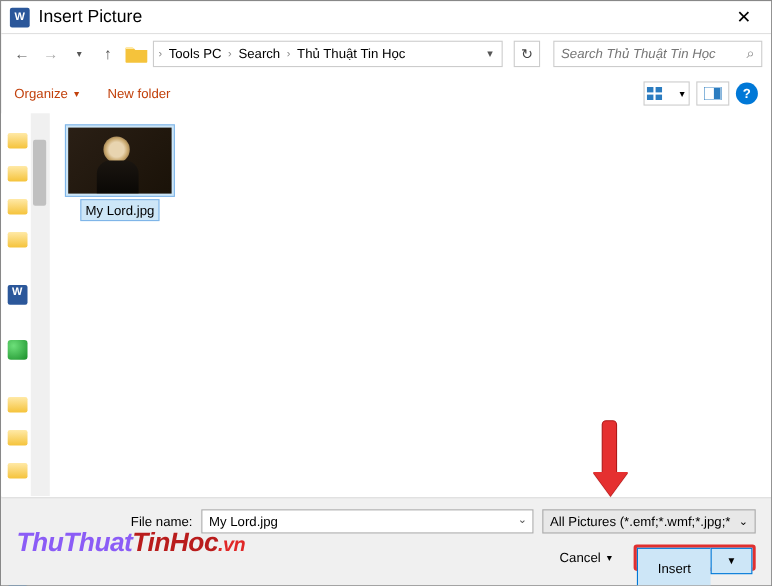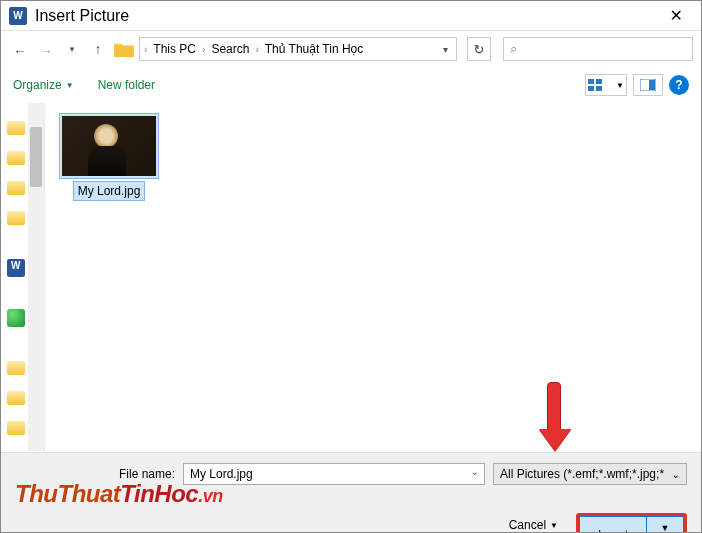--- a/index.html
+++ b/index.html
@@ -16,21 +16,21 @@
 .breadcrumb { flex: 1; height: 24px; border: 1px solid #ccc; display: flex; align-items: center; padding: 0 4px; font-size: 12px; gap: 4px; margin-right: 6px; }
 .breadcrumb span.sep { color: #888; font-size: 10px; }
 .breadcrumb .bc-item { cursor: pointer; padding: 0 2px; }
 .breadcrumb .bc-drop { margin-left: auto; color: #555; cursor: pointer; padding: 0 4px; font-size: 10px; }
 .refresh-btn { width: 24px; height: 24px; border: 1px solid #ccc; display: flex; align-items: center; justify-content: center; cursor: pointer; font-size: 13px; color: #444; }
 .search-box { width: 190px; height: 24px; border: 1px solid #ccc; display: flex; align-items: center; padding: 0 6px; margin-left: 8px; }
 .search-box input { border: none; outline: none; flex: 1; font-size: 12px; font-style: italic; color: #888; }
 .search-box .search-ico { color: #888; font-size: 13px; }
 
 .toolbar { height: 36px; display: flex; align-items: center; padding: 0 12px; gap: 24px; }
-.toolbar .tb-item { font-size: 12px; color: #15803d; cursor: pointer; display: flex; align-items: center; gap: 4px; }
+.toolbar .tb-item { font-size: 12px; color: #c2410c; cursor: pointer; display: flex; align-items: center; gap: 4px; }
 .toolbar .tb-item .drop { font-size: 8px; }
 .toolbar .right-tools { margin-left: auto; display: flex; align-items: center; gap: 6px; }
 .toolbar .view-btn { width: 30px; height: 22px; border: 1px solid #ccc; display: flex; align-items: center; justify-content: center; cursor: pointer; padding: 0 2px; }
 .toolbar .view-btn.dropdown { width: 42px; justify-content: space-between; }
 .toolbar .help-btn { width: 20px; height: 20px; border-radius: 50%; background: #0078d7; color: #fff; text-align: center; line-height: 20px; font-size: 12px; font-weight: bold; cursor: pointer; }
 
 .content-area { display: flex; height: 348px; }
 .sidebar { width: 44px; background: #fff; border-right: 1px solid #e8e8e8; padding: 6px 0; position: relative; }
 .sidebar-scroll { position: absolute; right: 0; top: 0; bottom: 0; width: 16px; background: #f0f0f0; }
 .sidebar-scroll::before { content: ''; position: absolute; top: 24px; left: 2px; right: 2px; height: 60px; background: #c0c0c0; border-radius: 2px; }
@@ -46,33 +46,33 @@
 .file-item { width: 108px; display: inline-block; text-align: center; cursor: pointer; }
 .file-item.selected .thumb { border: 1px solid #7fb5e8; background: #cde6f7; padding: 2px; }
 .file-item.selected .fname { background: #cde6f7; border: 1px solid #7fb5e8; }
 .thumb { width: 100px; height: 66px; margin: 0 auto 2px; display: flex; align-items: center; justify-content: center; }
 .thumb-inner { width: 94px; height: 60px; background: linear-gradient(135deg, #2a1f15 0%, #1a1208 100%); position: relative; overflow: hidden; }
 .thumb-inner::before { content: ''; position: absolute; left: 32px; top: 8px; width: 24px; height: 24px; background: radial-gradient(circle, #e8d4b0 40%, #c9a86e 60%, #4a3520 100%); border-radius: 50%; }
 .thumb-inner::after { content: ''; position: absolute; left: 26px; top: 30px; width: 38px; height: 30px; background: linear-gradient(#1a1510, #0a0805); border-radius: 12px 12px 0 0; }
 .fname { font-size: 12px; padding: 2px 4px; display: inline-block; }
 
 .bottom-bar { position: absolute; bottom: 0; left: 0; right: 0; height: 80px; background: #f0f0f0; border-top: 1px solid #ddd; padding: 10px 14px; }
-.filename-row { display: flex; align-items: center; gap: 8px; margin-bottom: 28px; }
+.filename-row { display: flex; align-items: center; gap: 8px; margin-bottom: 10px; }
 .filename-row .lbl { font-size: 12px; width: 70px; text-align: right; margin-left: 90px; }
 .filename-row .fn-input { flex: 1; height: 22px; border: 1px solid #aaa; padding: 0 6px; font-size: 12px; background: #fff; }
 .filename-row .filter-drop { width: 194px; height: 22px; border: 1px solid #aaa; background: #e8e8e8; font-size: 12px; padding: 0 6px; display: flex; align-items: center; justify-content: space-between; cursor: pointer; }
 .action-row { display: flex; align-items: center; justify-content: flex-end; gap: 8px; }
 .action-row .tools-btn { font-size: 12px; margin-right: 10px; cursor: pointer; display: flex; align-items: center; gap: 4px; }
 .btn { height: 24px; padding: 0 18px; font-size: 12px; border: 1px solid #aaa; background: #e8e8e8; cursor: pointer; }
 .btn.insert-wrap { display: flex; padding: 0; border: 3px solid #e03030; border-radius: 3px; }
 .btn.insert-main { border: 1px solid #0078d7; background: #cde6f7; height: 38px; padding: 0 18px; display: flex; align-items: center; border-right: none; }
 .btn.insert-drop { border: 1px solid #0078d7; background: #cde6f7; width: 18px; display: flex; align-items: center; justify-content: center; font-size: 9px; }
 
 .watermark { position: absolute; left: 14px; bottom: 24px; font-size: 24px; font-weight: 800; font-style: italic; letter-spacing: -0.5px; font-family: Arial, sans-serif; }
-.watermark .p1 { color: #c2410c; }
+.watermark .p1 { color: #8b5cf6; }
 .watermark .p2 { color: #b91c1c; }
 .watermark .p3 { color: #e02828; font-size: 18px; }
 
 .red-arrow { position: absolute; right: 132px; bottom: 78px; width: 30px; height: 72px; pointer-events: none; }
 .red-arrow .shaft { width: 14px; height: 48px; background: #e53030; margin: 0 auto; border-radius: 4px 4px 0 0; border: 1px solid #b01818; }
 .red-arrow .head { width: 0; height: 0; border-left: 16px solid transparent; border-right: 16px solid transparent; border-top: 22px solid #e53030; margin-top: -1px; filter: drop-shadow(0 1px 0 #b01818); }
 
 svg.folder-svg { width: 22px; height: 18px; }
 </style>
 </head>
@@ -88,29 +88,30 @@
   <div class="nav-arrow">←</div>
   <div class="nav-arrow disabled">→</div>
   <div class="nav-arrow" style="font-size:9px;">▾</div>
   <div class="nav-arrow">↑</div>
   <svg class="folder-svg" viewBox="0 0 24 20">
       <path fill="#f5c33b" d="M1 4h8l2 2h12v12a1 1 0 0 1-1 1H2a1 1 0 0 1-1-1z"></path>
       <path fill="#ffe9a6" d="M1 4a1 1 0 0 1 1-1h6l2 2H1z"></path>
     </svg>
   <div class="breadcrumb">
     <span class="sep">›</span>
-    <span class="bc-item">This PC</span>
+    <span class="bc-item">Tools PC</span>
     <span class="sep">›</span>
     <span class="bc-item">Search</span>
     <span class="sep">›</span>
     <span class="bc-item">Thủ Thuật Tin Học</span>
     <span class="bc-drop">▾</span>
   </div>
   <div class="refresh-btn">↻</div>
   <div class="search-box">
+    <input placeholder="Search Thủ Thuật Tin Học" style="">
     <span class="search-ico">⌕</span>
   </div>
 </div>
 
 <div class="toolbar">
   <div class="tb-item">
     <span>Organize</span>
     <span class="drop">▼</span>
   </div>
   <div class="tb-item">

